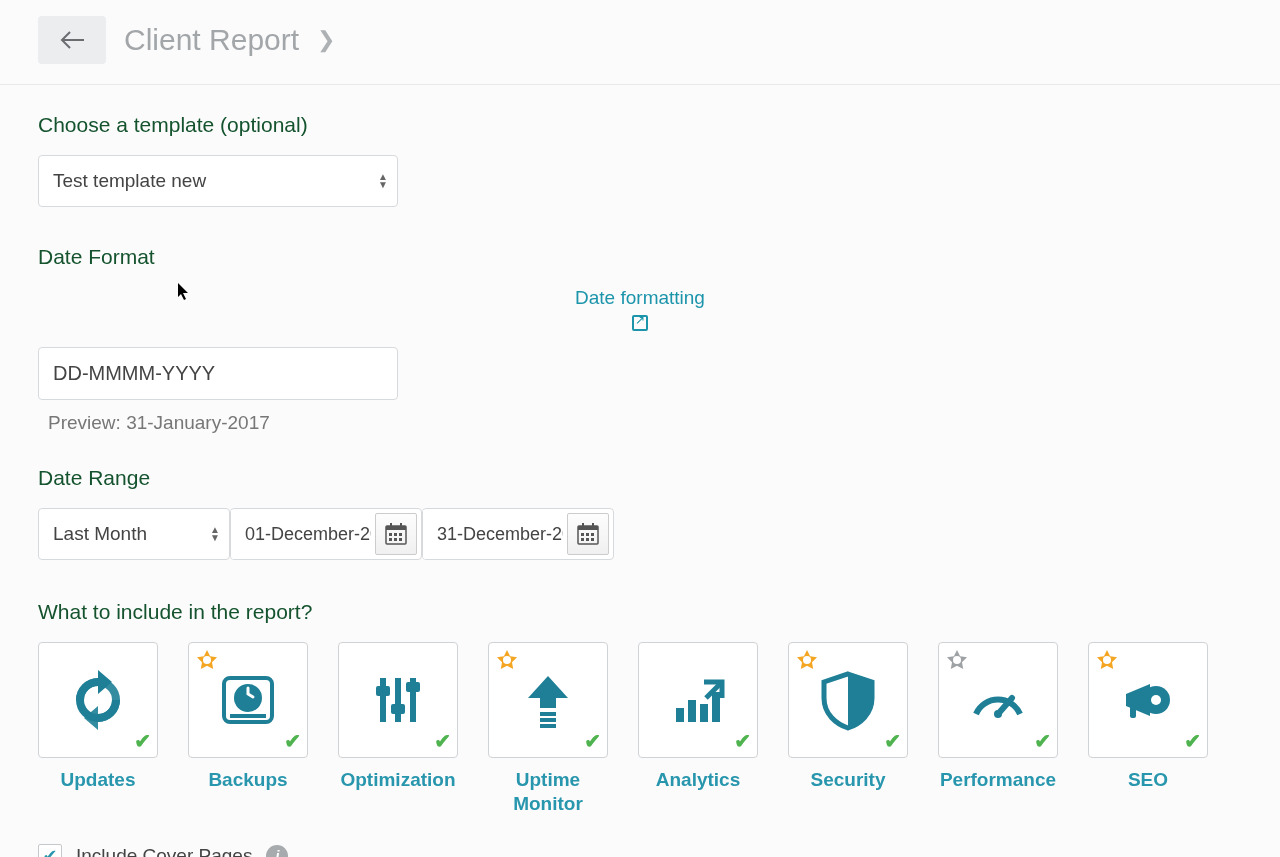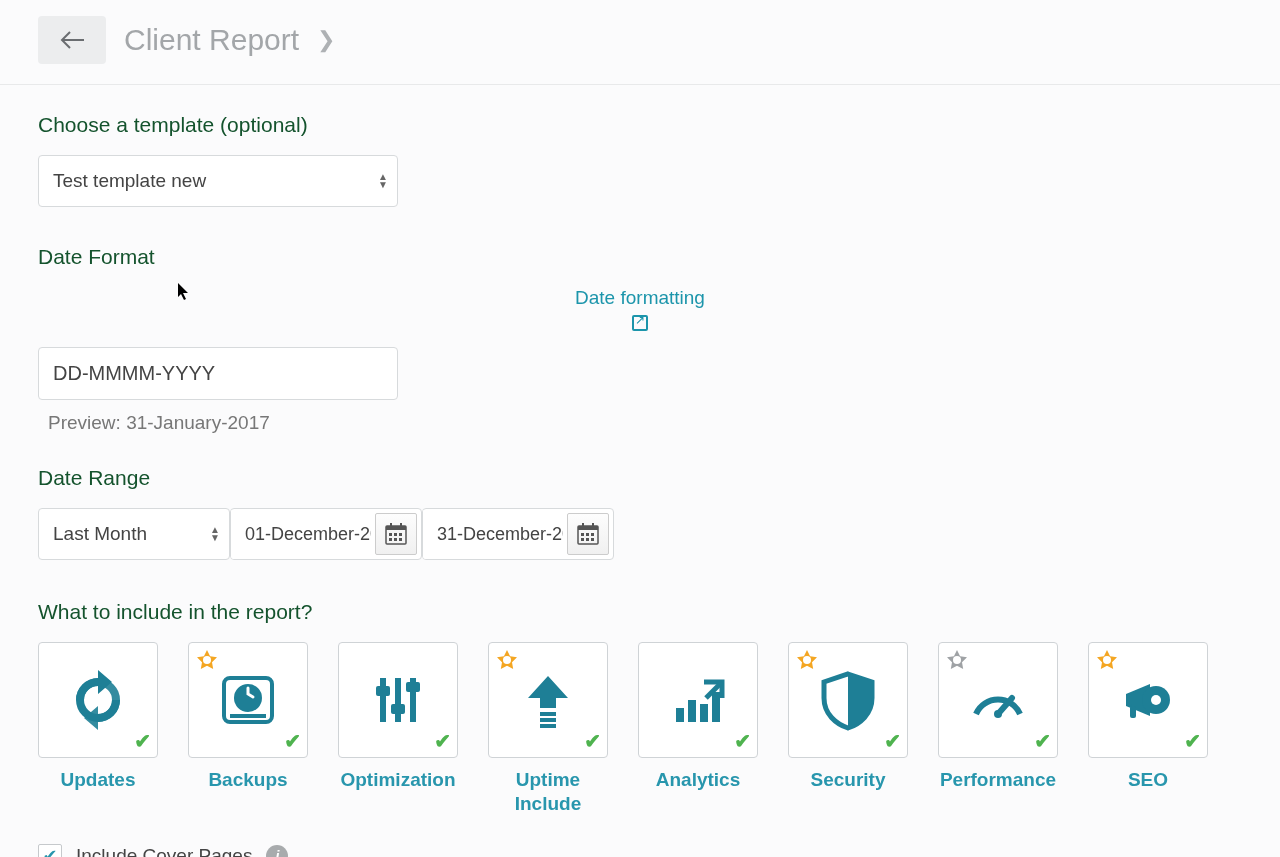--- a/index.html
+++ b/index.html
@@ -334,21 +334,21 @@
               <circle cx="12" cy="11" r="4" fill="#fff"></circle>
             </svg>
           <svg width="64" height="64" viewBox="0 0 64 64" fill="#1e7f96">
             <path d="M32 8 L52 30 L40 30 L40 40 L24 40 L24 30 L12 30 Z"></path>
             <rect x="24" y="44" width="16" height="4"></rect>
               <rect x="24" y="50" width="16" height="4"></rect>
               <rect x="24" y="56" width="16" height="4"></rect>
           </svg>
           <span class="check">✔</span>
         </div>
-        <div class="tile-label">Uptime Include</div>
+        <div class="tile-label">Uptime Monitor</div>
       </div>
 
       <div class="tile-col">
         <div class="tile">
           <svg width="64" height="64" viewBox="0 0 64 64" fill="#1e7f96">
             <rect x="10" y="40" width="8" height="14"></rect>
               <rect x="22" y="32" width="8" height="22"></rect>
               <rect x="34" y="36" width="8" height="18"></rect>
               <rect x="46" y="24" width="8" height="30"></rect>
             <path d="M38 14 L56 14 L56 30" fill="none" stroke="#1e7f96" stroke-width="5"></path>

